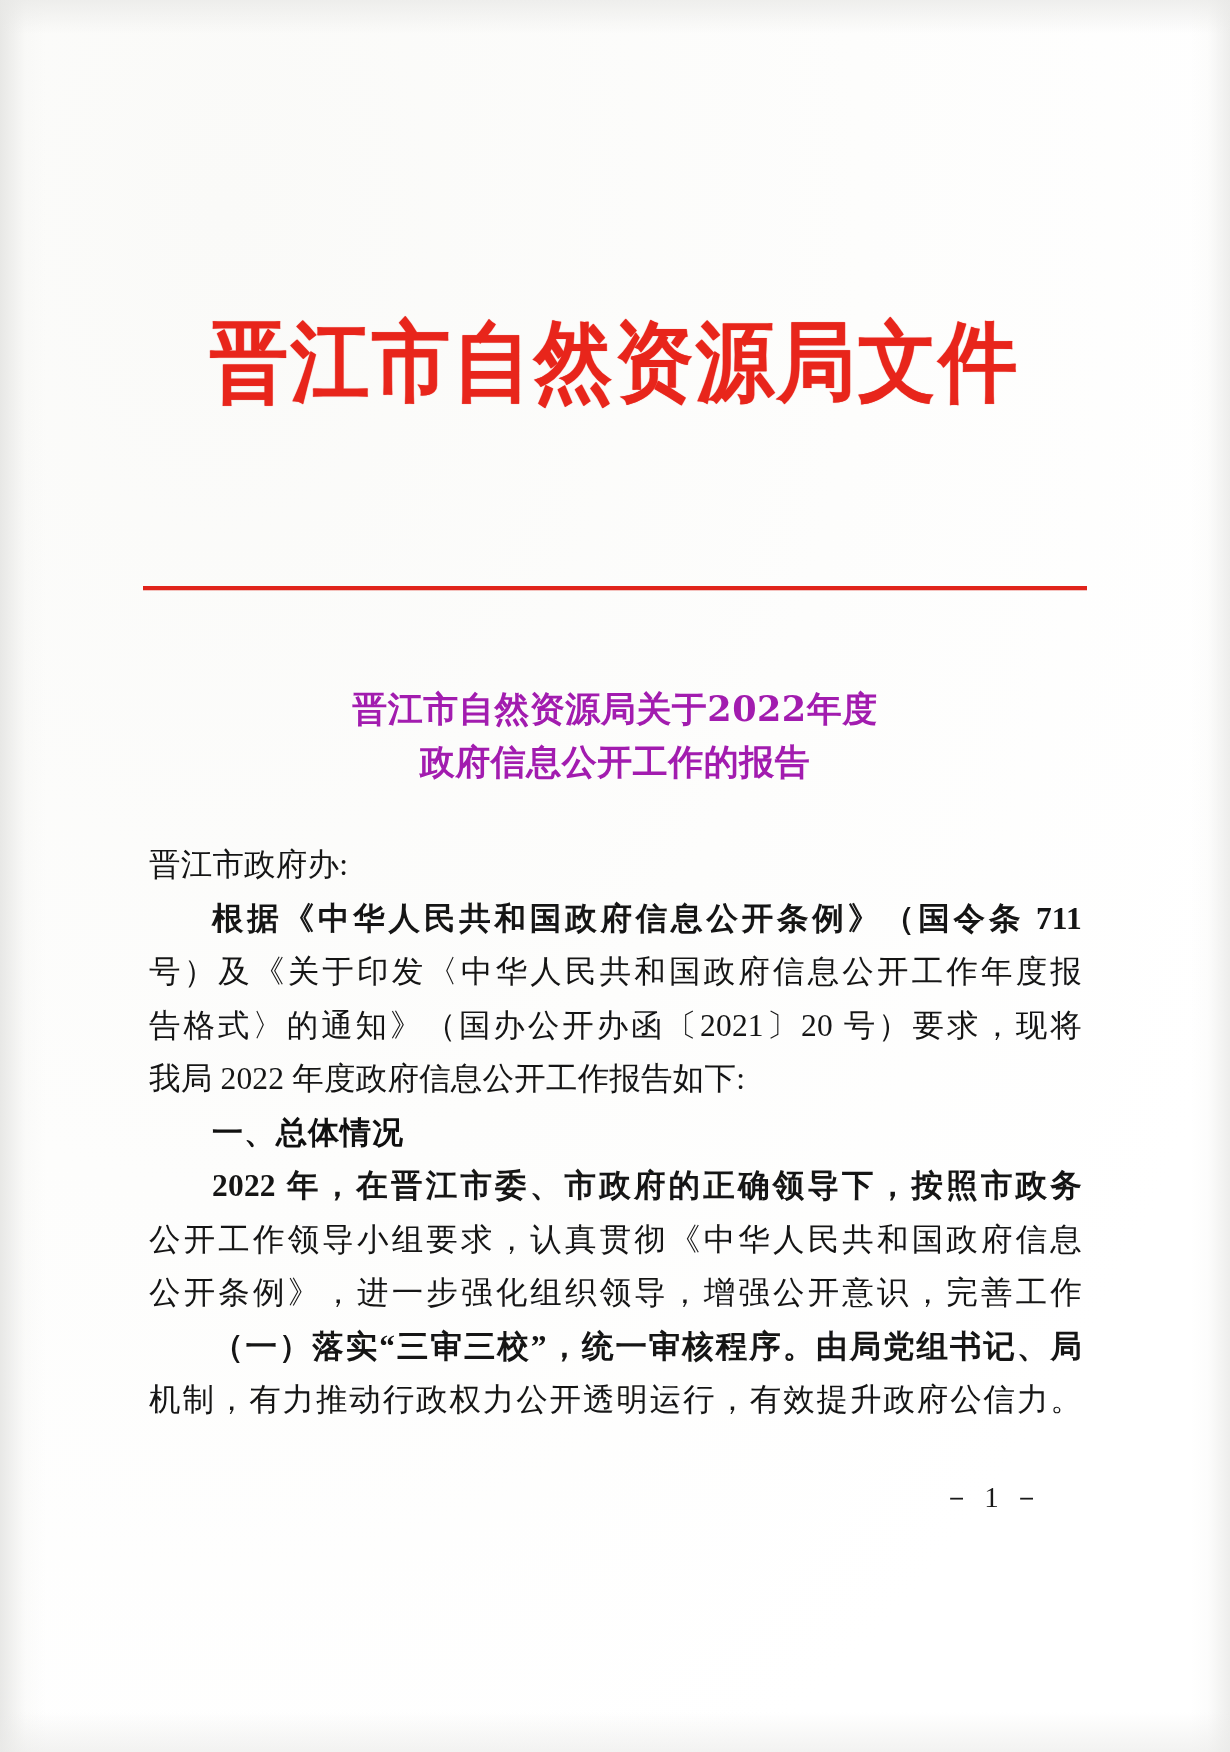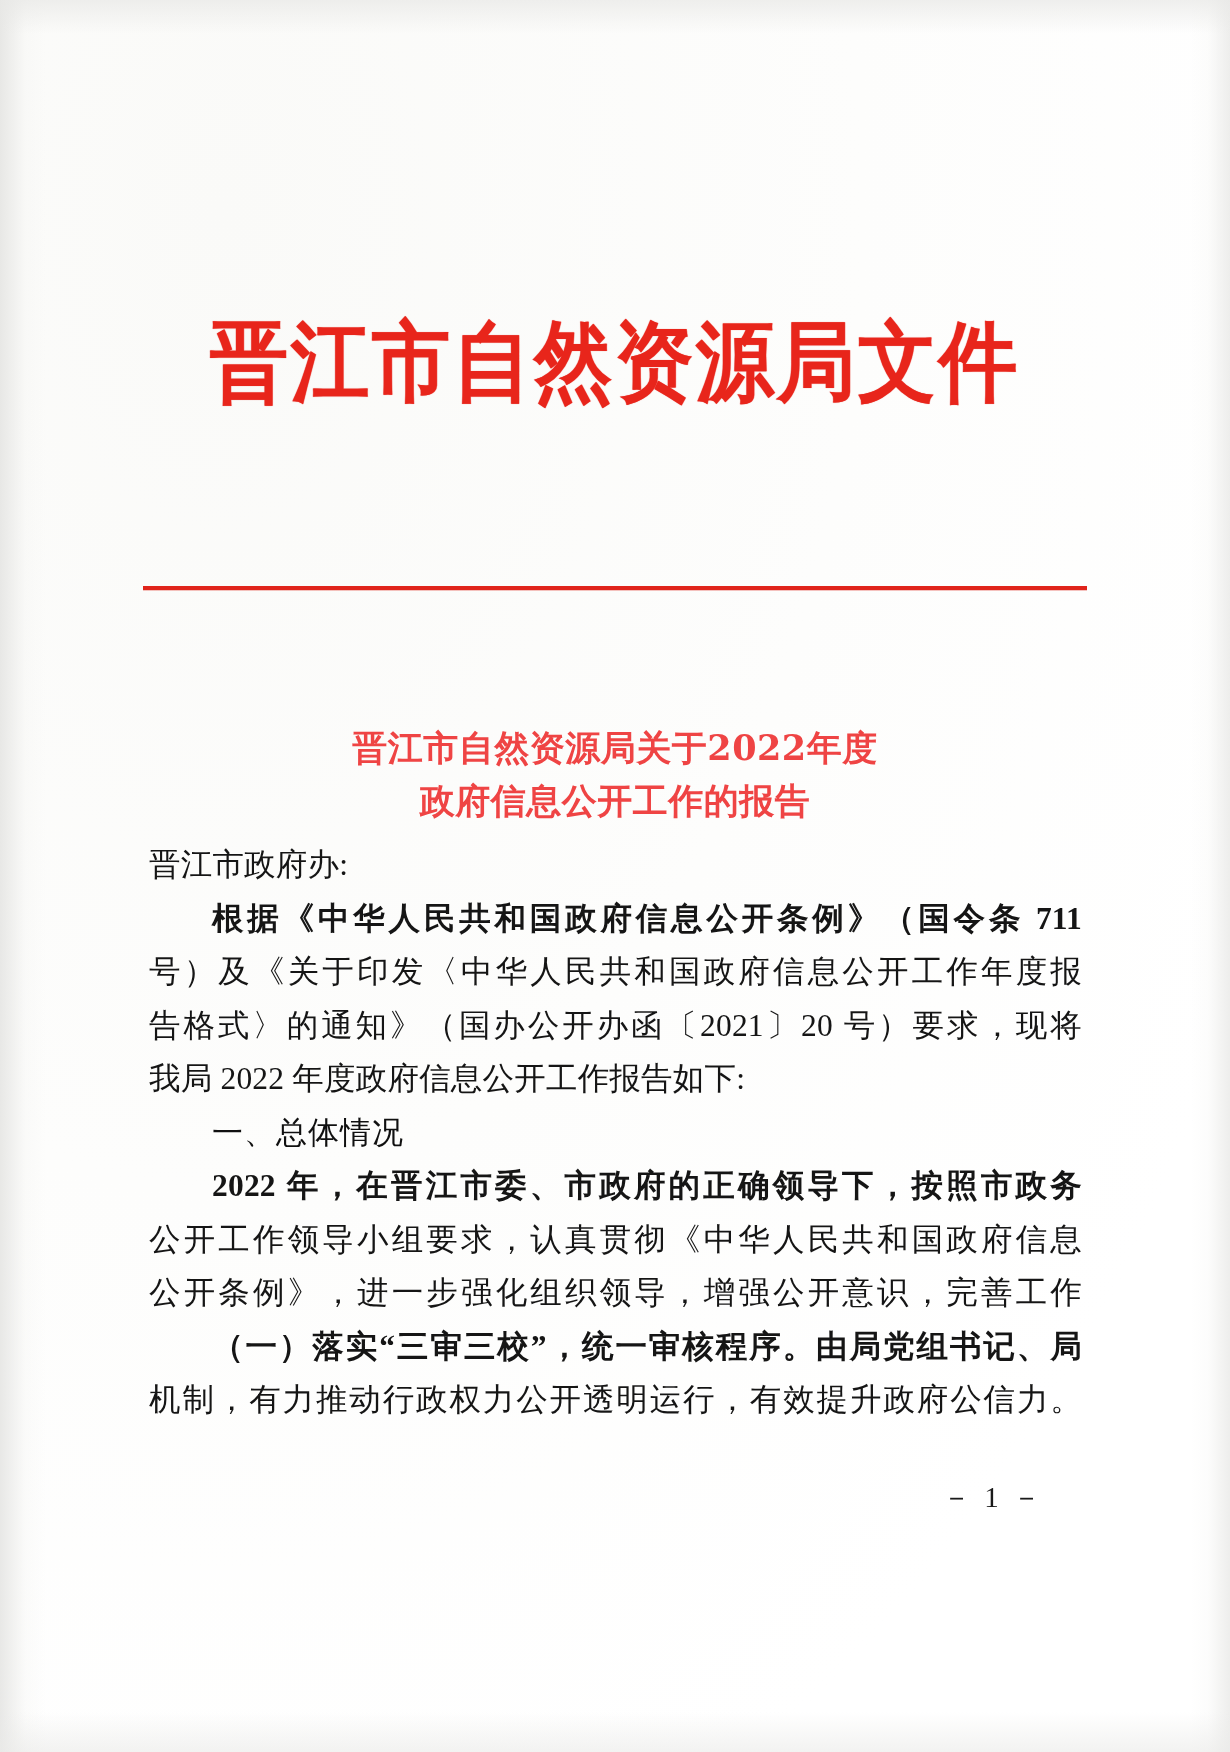--- a/index.html
+++ b/index.html
@@ -100,22 +100,21 @@
     position: absolute;
     left: 150px;
     right: 150px;
     top: 682px;
     text-align: center;
     font-family: "DejaVu Serif", "Liberation Serif", serif;
     font-weight: 700;
     font-size: 35px;
     line-height: 53px;
     letter-spacing: 0.5px;
-    color: #ef4444;
-    margin-top: 39px;
+    color: #a21caf;
   }
   .doc-title .tline { display: block; white-space: nowrap; }
 
   
   .body-block {
     position: absolute;
     left: 149px;
     right: 148px;
     top: 838px;
   }
@@ -128,21 +127,21 @@
     white-space: nowrap;
   }
   .p-line.indent { padding-left: 63px; font-weight: bold; }
   .p-line.just {
     white-space: normal;
     text-align: justify;
     text-align-last: justify;
   }
   .heading-line {
     font-family: "DejaVu Sans", "Liberation Sans", sans-serif;
-    font-weight: 400;
+    font-weight: 700;
     font-size: 31px;
     line-height: 53.5px;
     letter-spacing: 1px;
     color: #101010;
     padding-left: 63px;
     white-space: nowrap;
   }
 
   
   .page-number {

